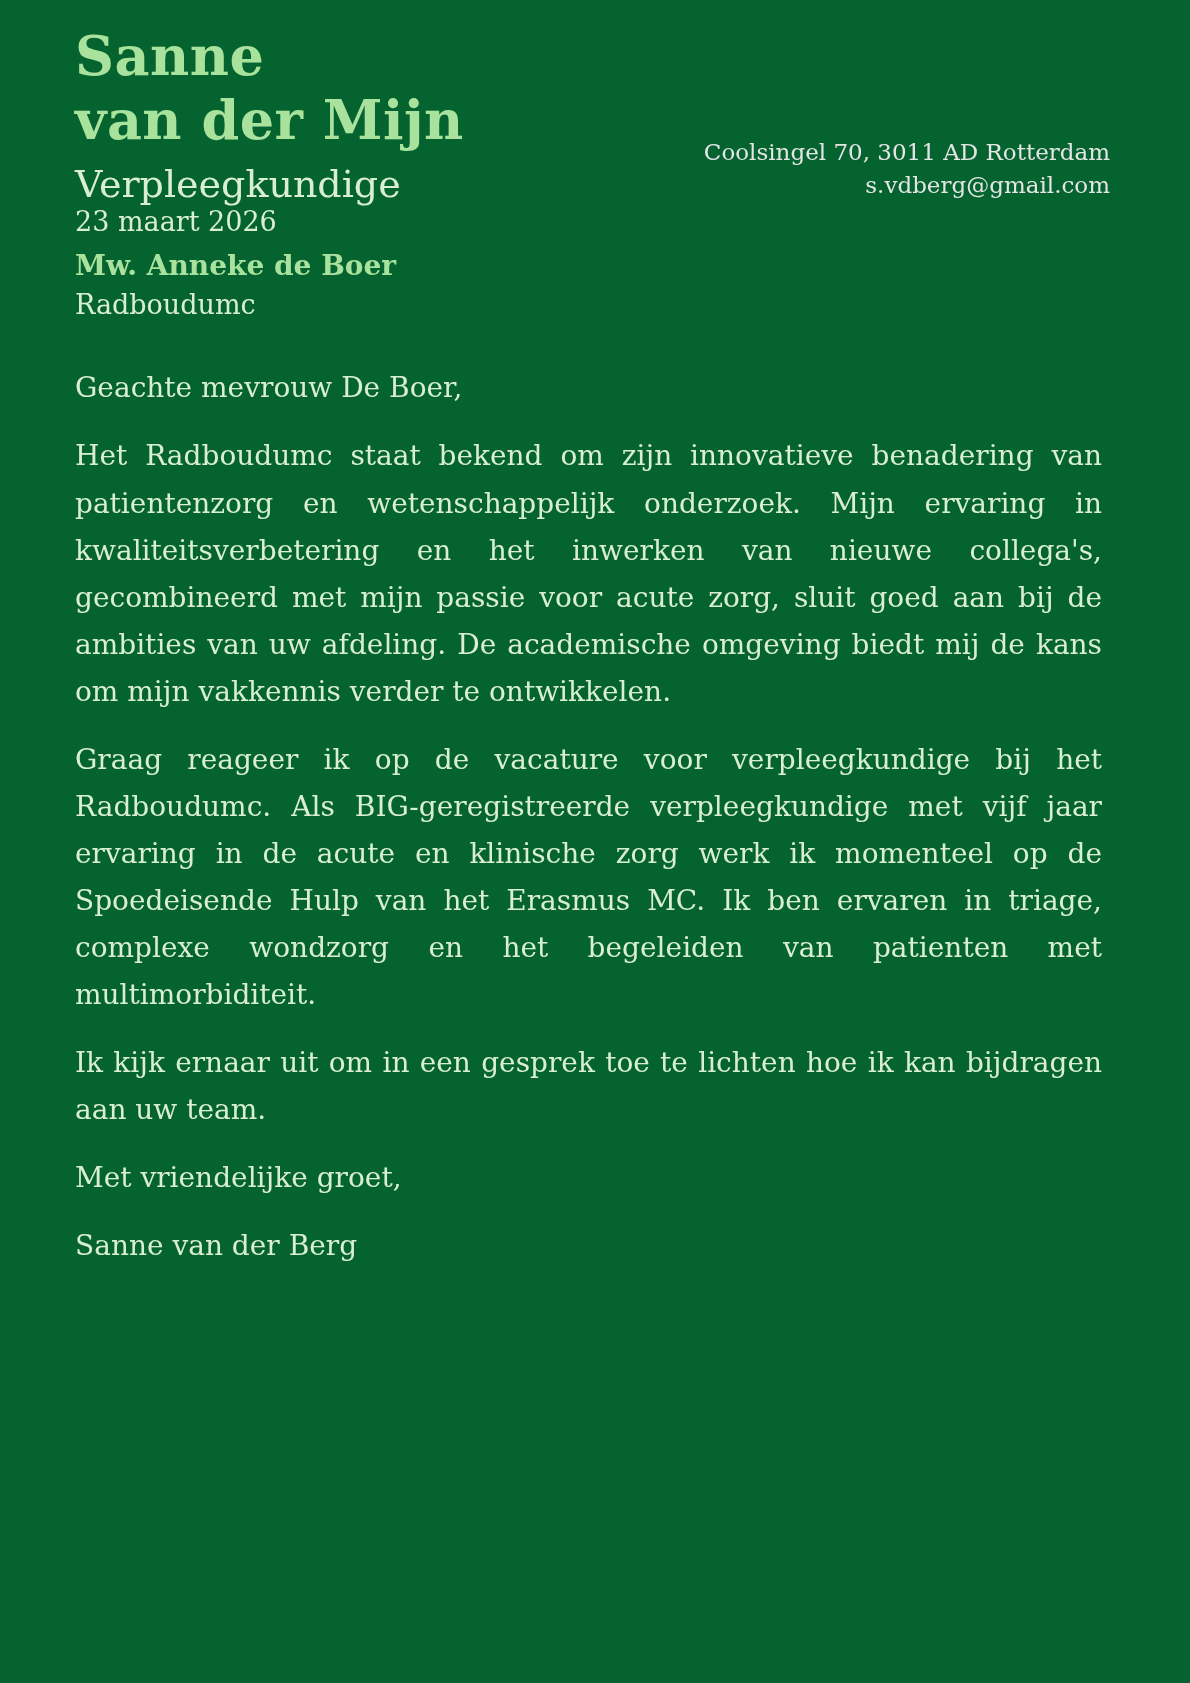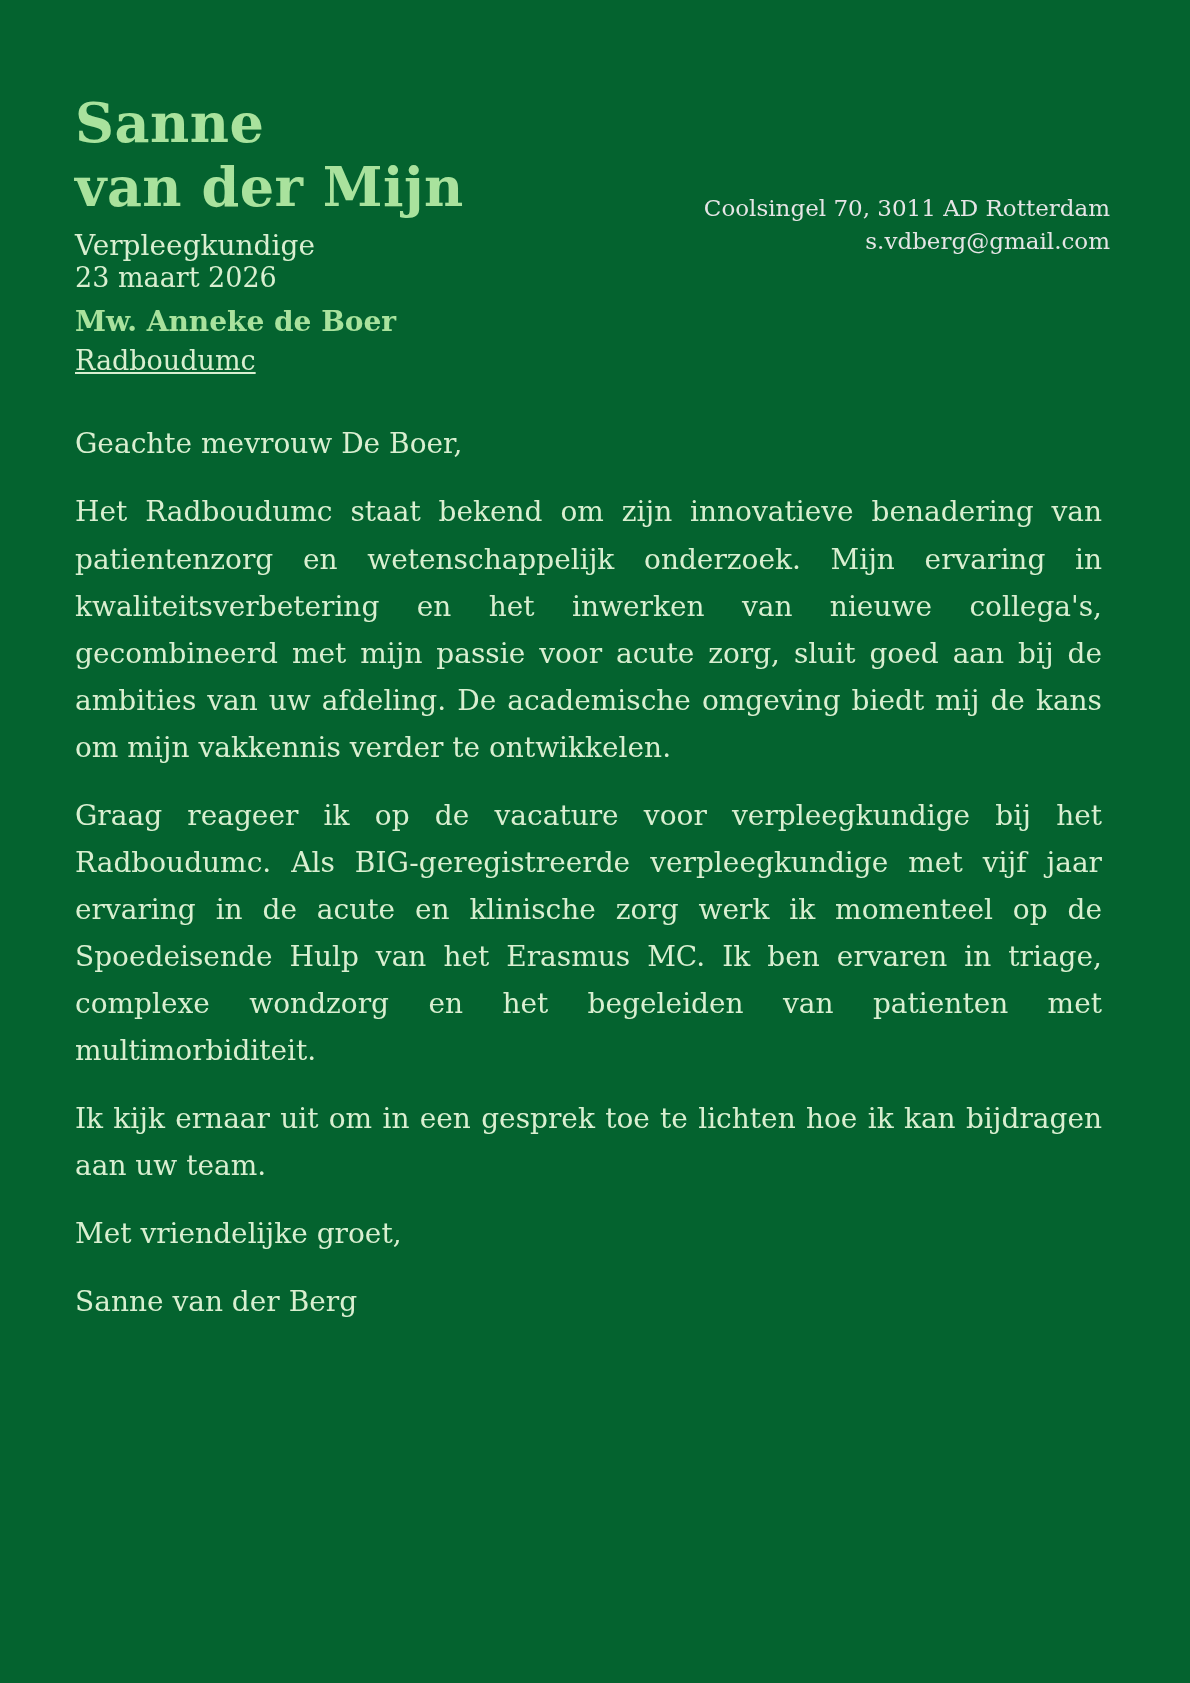--- a/index.html
+++ b/index.html
@@ -2,41 +2,41 @@
 <html><head>
 <meta charset="utf-8">
 <style>
   html, body { margin: 0; padding: 0; }
   .page {
     position: relative;
     width: 1190px;
     height: 1683px;
     box-sizing: border-box;
     background: #04632f;
-    padding: 92px 80px 0 75px;
+    padding: 25px 80px 0 75px;
     font-family: "DejaVu Serif", serif;
     overflow: hidden;
   }
   .header {
     display: flex;
     justify-content: space-between;
     align-items: flex-end;
   }
   .name {
     margin: 0;
     font-size: 54px;
     line-height: 1.18;
     font-weight: 700;
     color: #a9e29d;
     letter-spacing: 0.5px;
   }
   .name span { display: block; }
   .job-title {
     margin-top: 10px;
-    font-size: 28px;
+    font-size: 38px;
     color: #d9efd0;
   }
   .contact {
     text-align: right;
     font-size: 23px;
     line-height: 1.45;
     color: #e5e5e5;
     padding-bottom: 4px;
   }
   .date {
@@ -46,21 +46,20 @@
   .recipient { margin-top: 12px; }
   .recipient-name {
     font-size: 28px;
     font-weight: 700;
     color: #a9e29d;
   }
   .recipient-org {
     margin-top: 7px;
     font-size: 27px;
     color: #d9efd0;
-    text-decoration: underline;
   }
   .letter-body {
     margin-top: 44px;
     font-size: 28px;
     line-height: 1.68;
     color: #d9efd0;
   }
   .letter-body p { margin: 0 8px 21px 0; }
   .just { text-align: justify; }
 </style>

